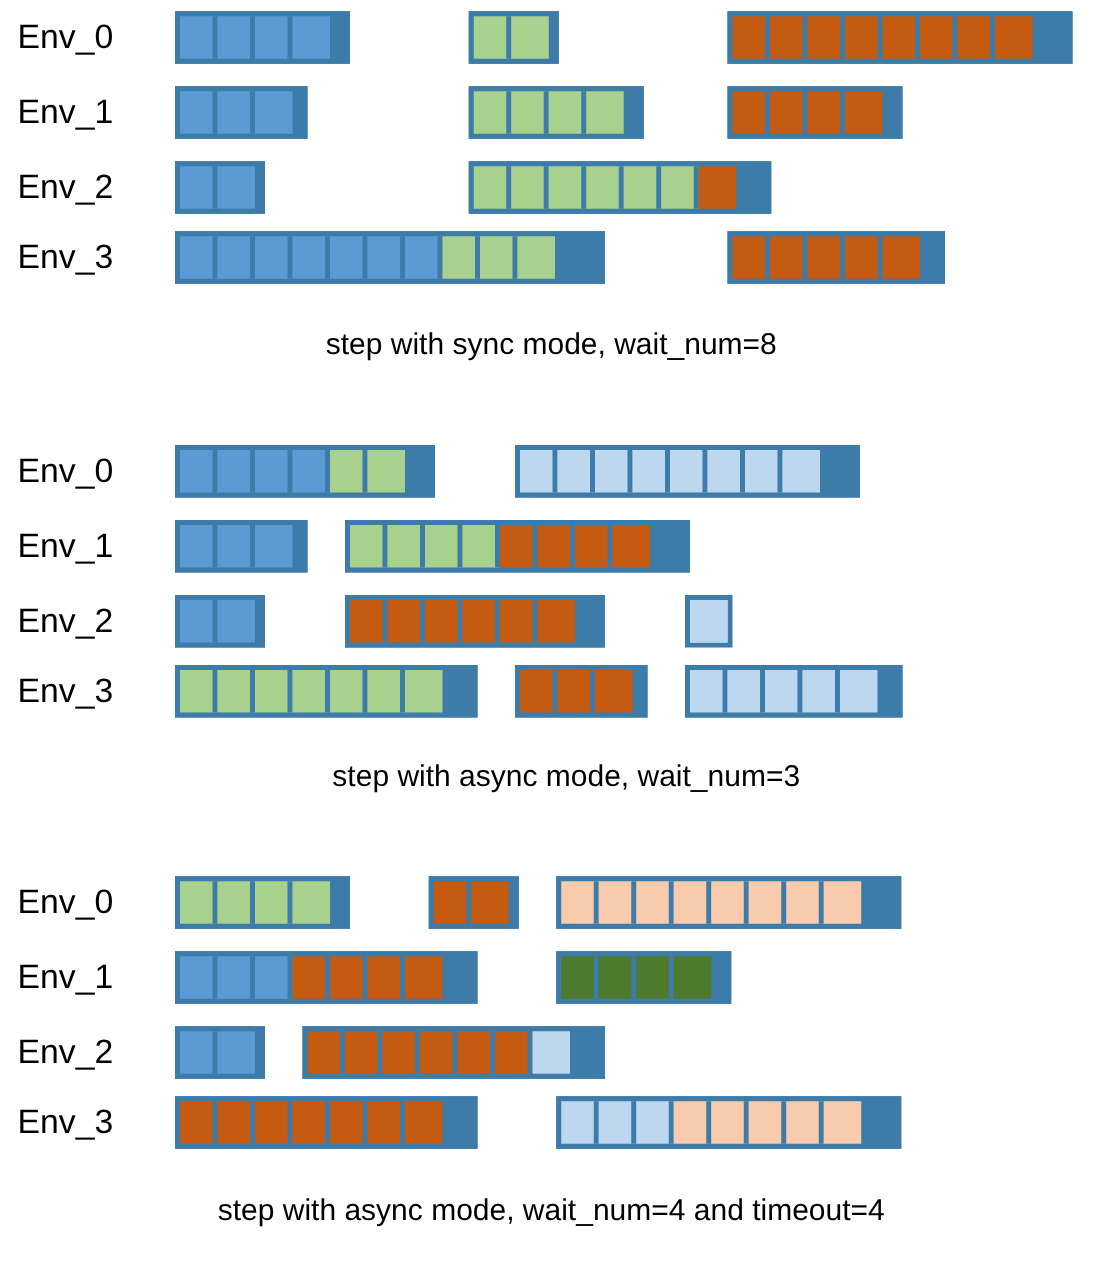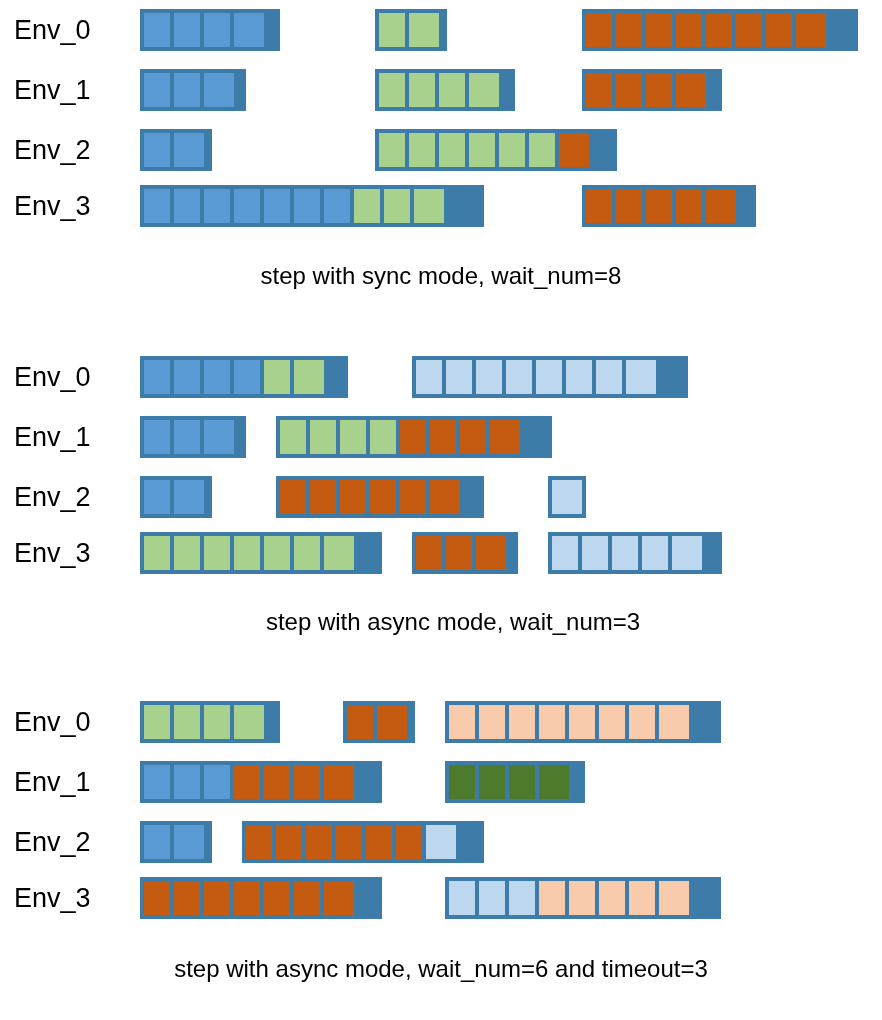--- a/index.html
+++ b/index.html
@@ -326,15 +326,15 @@
             <div class="cell" style="background: rgb(189, 215, 238);"></div>
             <div class="cell" style="background: rgb(189, 215, 238);"></div>
             <div class="cell" style="background: rgb(248, 203, 173);"></div>
             <div class="cell" style="background: rgb(248, 203, 173);"></div>
             <div class="cell" style="background: rgb(248, 203, 173);"></div>
             <div class="cell" style="background: rgb(248, 203, 173);"></div>
             <div class="cell" style="background: rgb(248, 203, 173); border-right: none;"></div>
           </div>
         </div>
       </div>
-      <div class="caption" style="position: absolute; left: 0px; top: 263px;">step with async mode, wait_num=6 and timeout=3</div>
+      <div class="caption" style="position: absolute; left: 0px; top: 263px;">step with async mode, wait_num=4 and timeout=4</div>
     </div>
   </div>
 
 </body></html>

